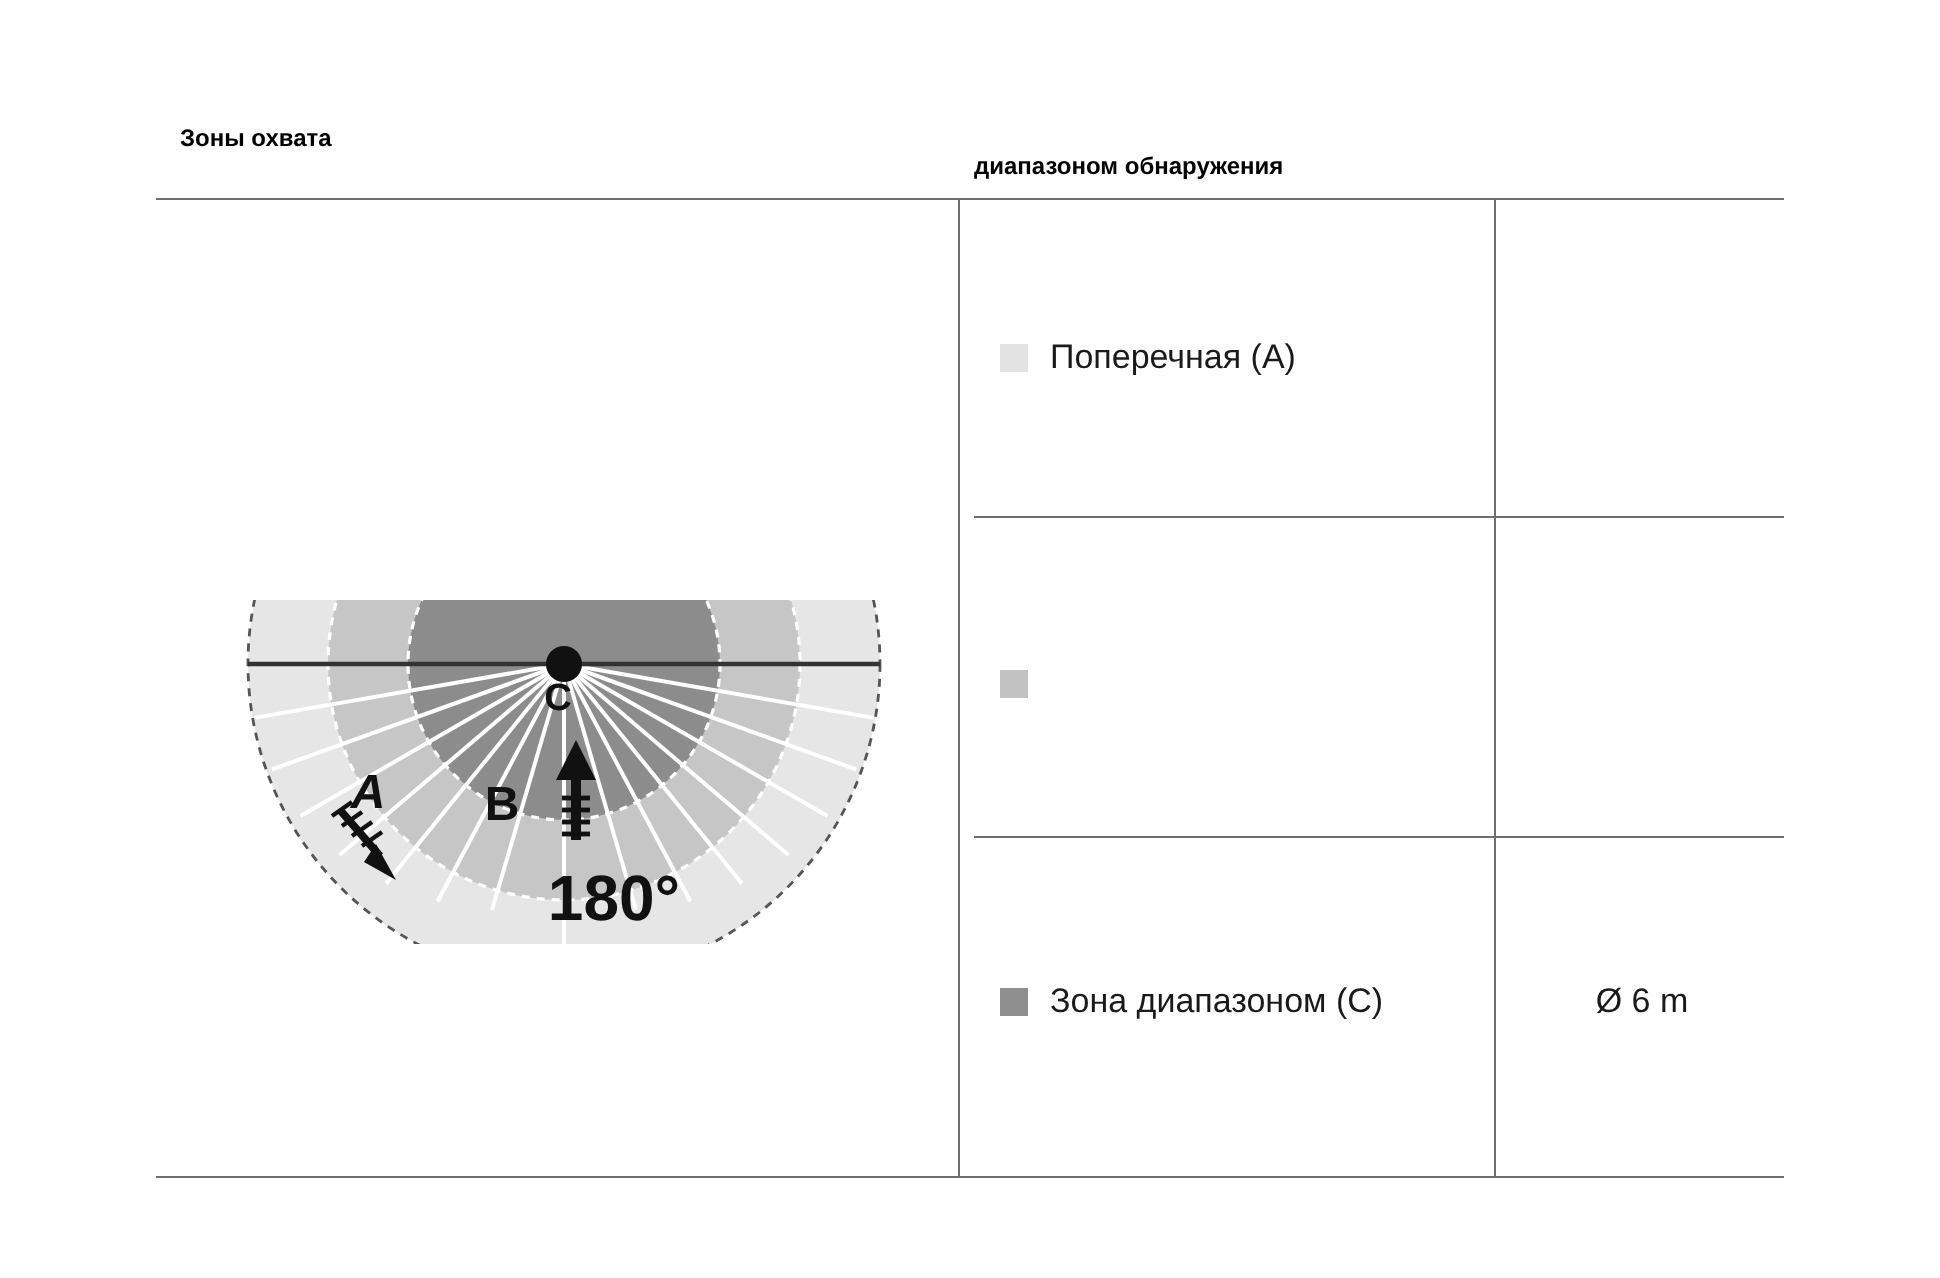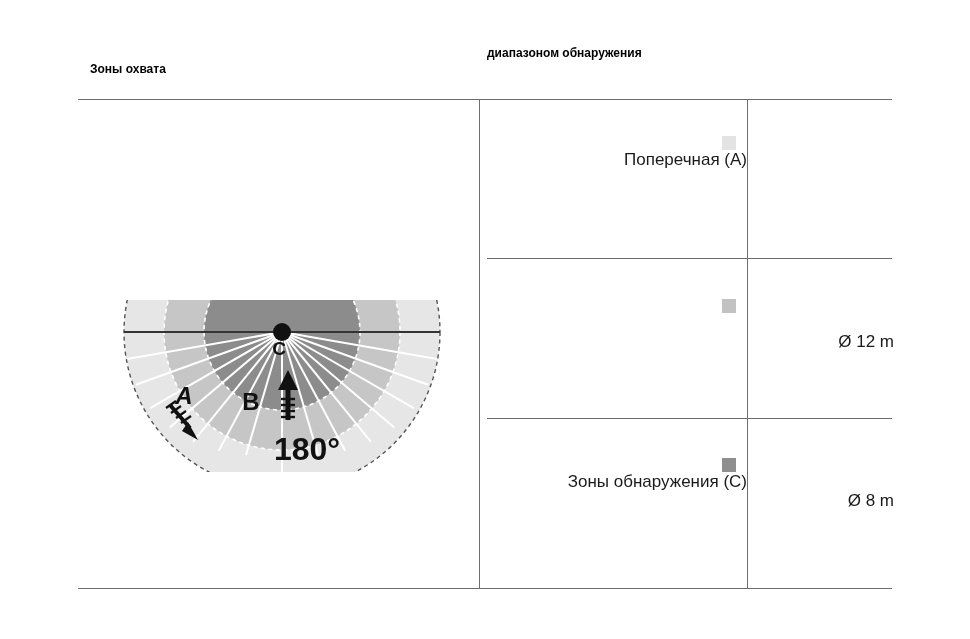--- a/index.html
+++ b/index.html
@@ -24,42 +24,41 @@
 
   
   .heading {
     position: absolute;
     font-size: 12px;
     font-weight: bold;
     color: #000000;
     white-space: nowrap;
   }
   #heading-left  { left: 90px;  top: 62px; }
-  #heading-right { left: 487px; top: 46px; }
+  #heading-right { left: 487px; top: 76px; }
 
   
   .hline {
     position: absolute;
     background: #6e6e6e;
     height: 1px;
   }
   .vline {
     position: absolute;
     background: #6e6e6e;
     width: 1px;
   }
 
   
   .cell {
     position: absolute;
     display: flex;
-    align-items: flex-end;
+    align-items: center;
     font-size: 17px;
     color: #1a1a1a;
-    flex-direction: column;
   }
   .cell-label {
     left: 487px;
     width: 260px;
     padding-left: 13px;
     box-sizing: border-box;
   }
   .cell-value {
     left: 748px;
     width: 146px;
@@ -103,27 +102,26 @@
   <div class="vline" style="left:747px; top:99px; height:489px;"></div>
 
   <div class="cell cell-label row1">
     <span class="swatch" style="background:#e3e3e3;"></span>
     <span>Поперечная (A)</span>
   </div>
 
   <div class="cell cell-label row2">
     <span class="swatch" style="background:#c2c2c2;"></span>
   </div>
-  <div class="cell cell-value row2">Ø 12 m</div>
 
   <div class="cell cell-label row3">
     <span class="swatch" style="background:#8f8f8f;"></span>
-    <span>Зоны обнаружения (C)</span>
+    <span>Зона диапазоном (C)</span>
   </div>
-  <div class="cell cell-value row3">Ø 8 m</div>
+  <div class="cell cell-value row3">Ø 6 m</div>
 
   <div id="diagram">
     <svg width="345" height="200" viewBox="0 0 345 200" xmlns="http://www.w3.org/2000/svg">
       <defs>
         <clipPath id="halfclip">
           <rect x="0" y="0" width="345" height="172"></rect>
         </clipPath>
       </defs>
 
       <g clip-path="url(#halfclip)">

